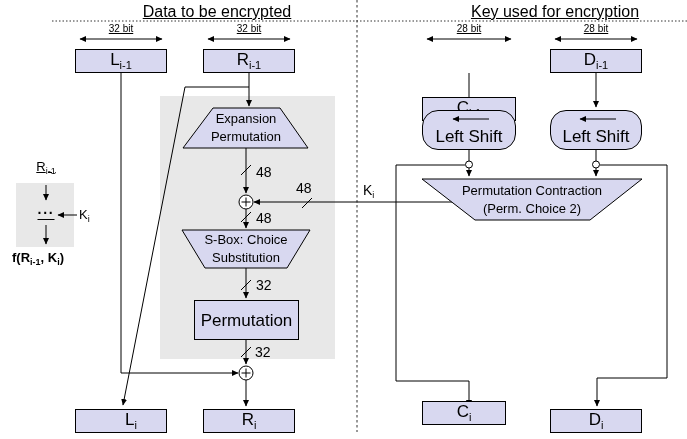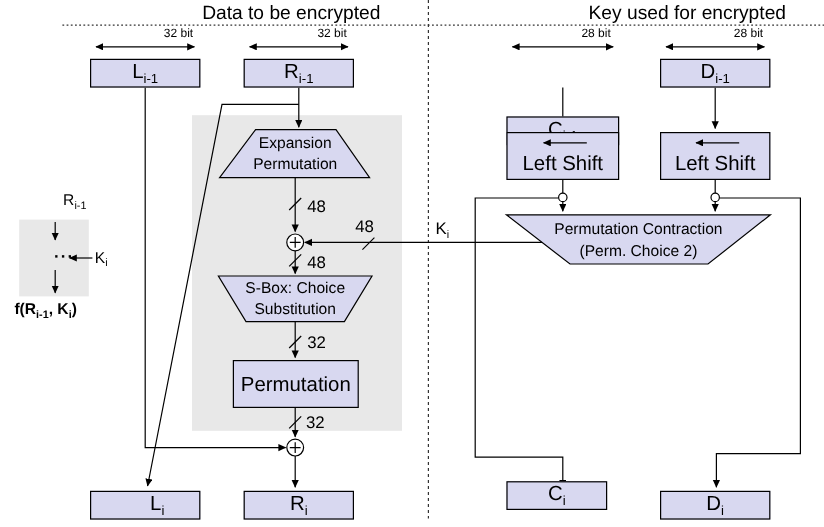--- a/index.html
+++ b/index.html
@@ -13,30 +13,30 @@
   body{font-family:"Liberation Sans","DejaVu Sans",sans-serif;color:#000;}
   #canvas{position:relative;width:687px;height:439px;background:var(--background);overflow:hidden;}
   svg.layer{position:absolute;left:0;top:0;pointer-events:none;}
   .wire{stroke:var(--wire);stroke-width:1;fill:none;}
   .shape{fill:var(--box-fill);stroke:var(--box-border);stroke-width:1;}
   .panel{fill:var(--panel-gray);stroke:none;}
   .node-circle{fill:#fff;stroke:var(--wire);stroke-width:1;}
   .dotted{stroke:#333;stroke-width:1;stroke-dasharray:1.5,2;fill:none;}
   .dashedv{stroke:#333;stroke-width:1;stroke-dasharray:2.5,2.5;fill:none;}
   .lbl{position:absolute;white-space:nowrap;}
-  .center{text-align:right;}
+  .center{text-align:center;text-decoration:underline;}
   .title{font-size:16px;}
   .bitlbl{font-size:10px;}
   .wlbl{font-size:14px;}
   .box{position:absolute;background:var(--box-fill);border:1px solid var(--box-border);
        display:flex;align-items:center;justify-content:center;box-sizing:border-box;}
   .box .txt{font-size:17px;line-height:1;}
   .sub{font-size:11px;vertical-align:-4px;}
   .subsm{font-size:9px;vertical-align:-3px;}
-  .ls{flex-direction:column;justify-content:flex-start;}
+  .ls{flex-direction:column;justify-content:flex-start;border-radius:16px;}
   .ls .txt{flex:1;display:flex;align-items:center;}
   .trap-lbl{position:absolute;display:flex;flex-direction:column;align-items:center;
             justify-content:center;font-size:13px;line-height:1.35;text-align:center;}
   .legend{font-size:13px;}
   .dots{font-size:14px;font-weight:bold;letter-spacing:1px;}
 </style>
 </head>
 <body>
 
 <div id="canvas">
@@ -99,21 +99,21 @@
     <path class="wire" d="M241,222 L251,212"></path>
     <path class="wire" d="M241,290 L251,280"></path>
     <path class="wire" d="M241,357 L251,347"></path>
 
     <path class="wire" d="M46,185 V200" marker-end="url(#ah)"></path>
     <path class="wire" d="M77,215 H58" marker-end="url(#ah)"></path>
     <path class="wire" d="M46,225 V244" marker-end="url(#ah)"></path>
   </svg>
 
   <div class="lbl title center" style="left:117px;top:3px;width:200px;">Data to be encrypted</div>
-  <div class="lbl title center" style="left:455px;top:3px;width:200px;">Key used for encrypted</div>
+  <div class="lbl title center" style="left:455px;top:3px;width:200px;">Key used for encryption</div>
 
   <div class="lbl bitlbl center" style="left:81px;top:23px;width:80px;">32 bit</div>
   <div class="lbl bitlbl center" style="left:209px;top:23px;width:80px;">32 bit</div>
   <div class="lbl bitlbl center" style="left:429px;top:23px;width:80px;">28 bit</div>
   <div class="lbl bitlbl center" style="left:556px;top:23px;width:80px;">28 bit</div>
 
   <div class="box" style="left:75px;top:49px;width:92px;height:24px;">
     <span class="txt"><span>L</span><span class="sub">i-1</span></span>
   </div>
   <div class="box" style="left:203px;top:49px;width:92px;height:24px;">

